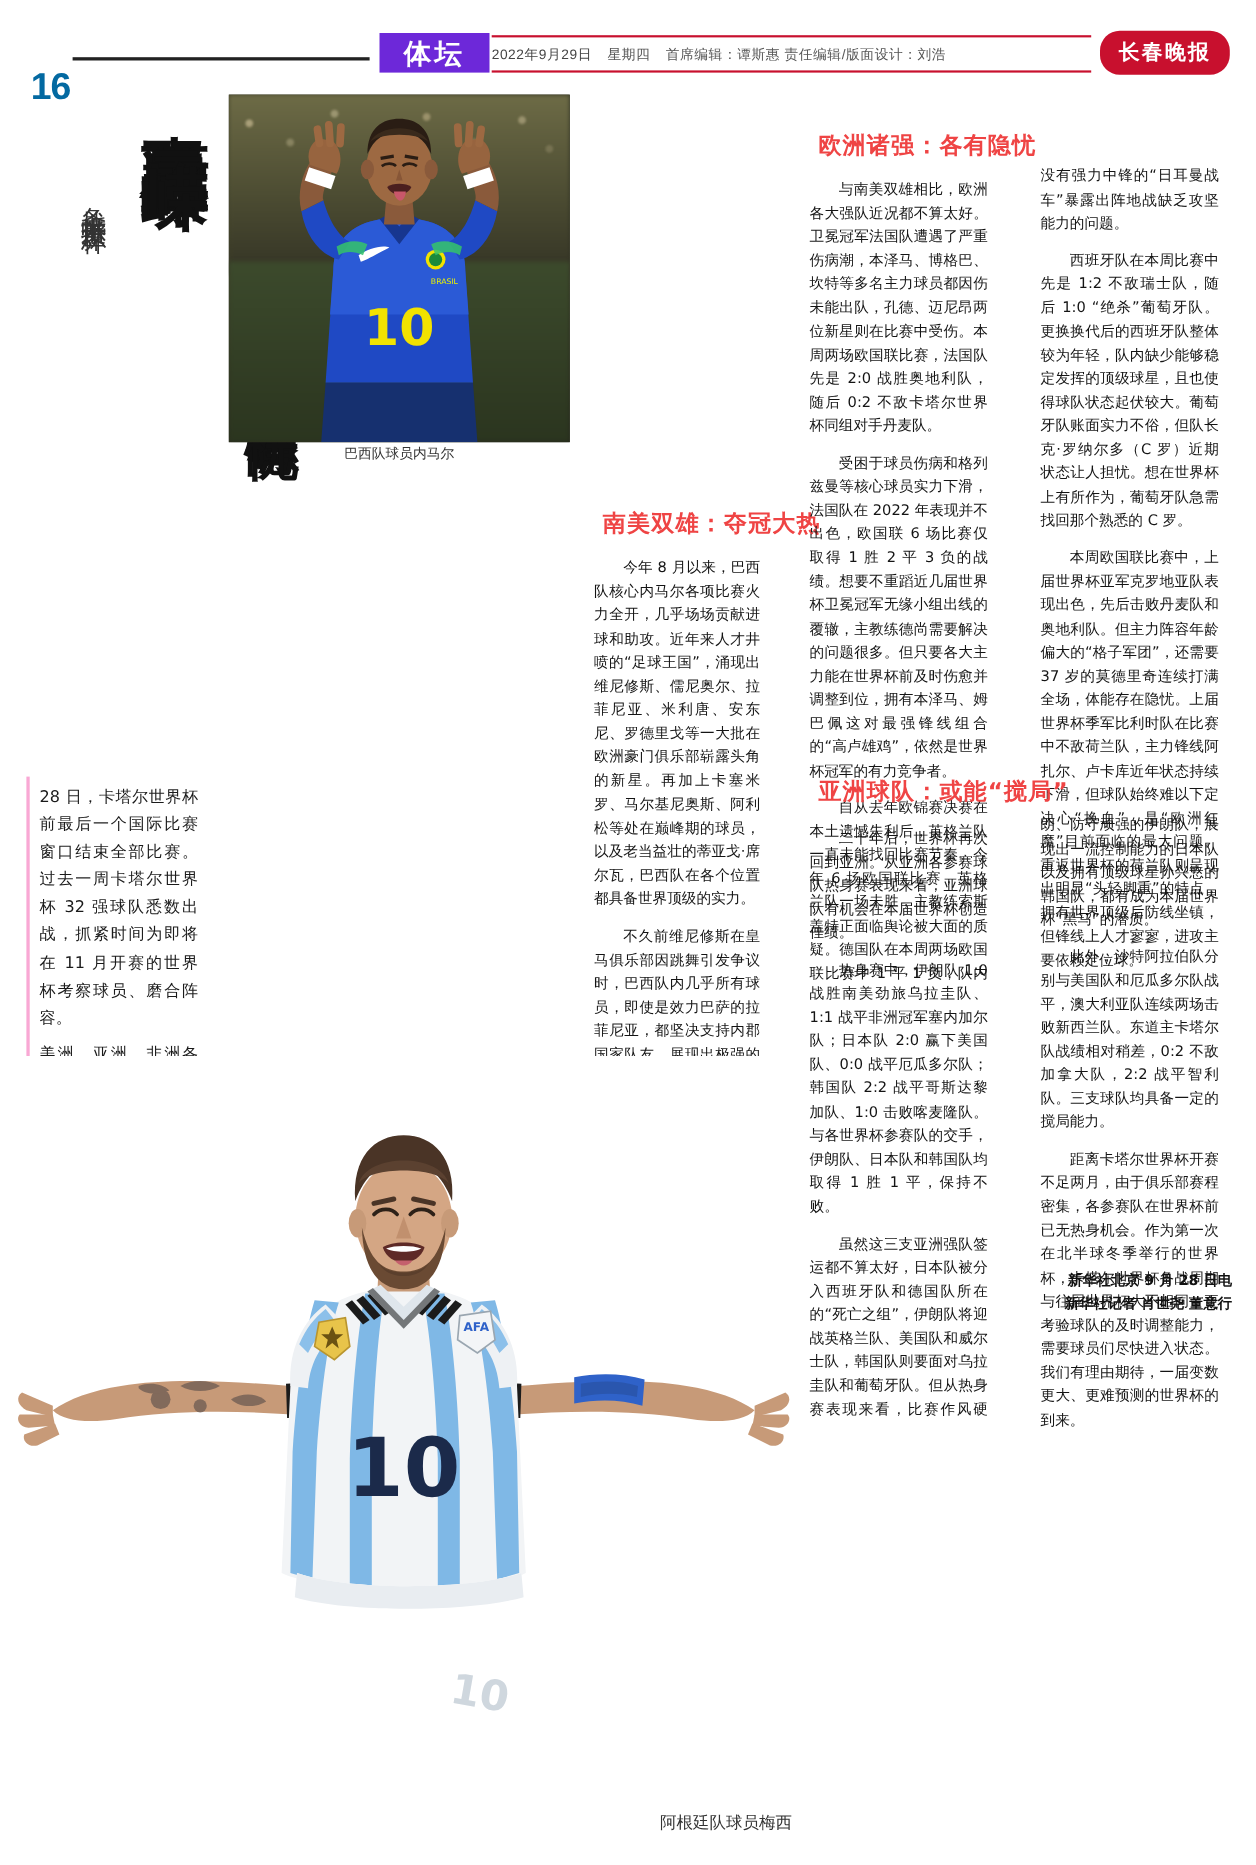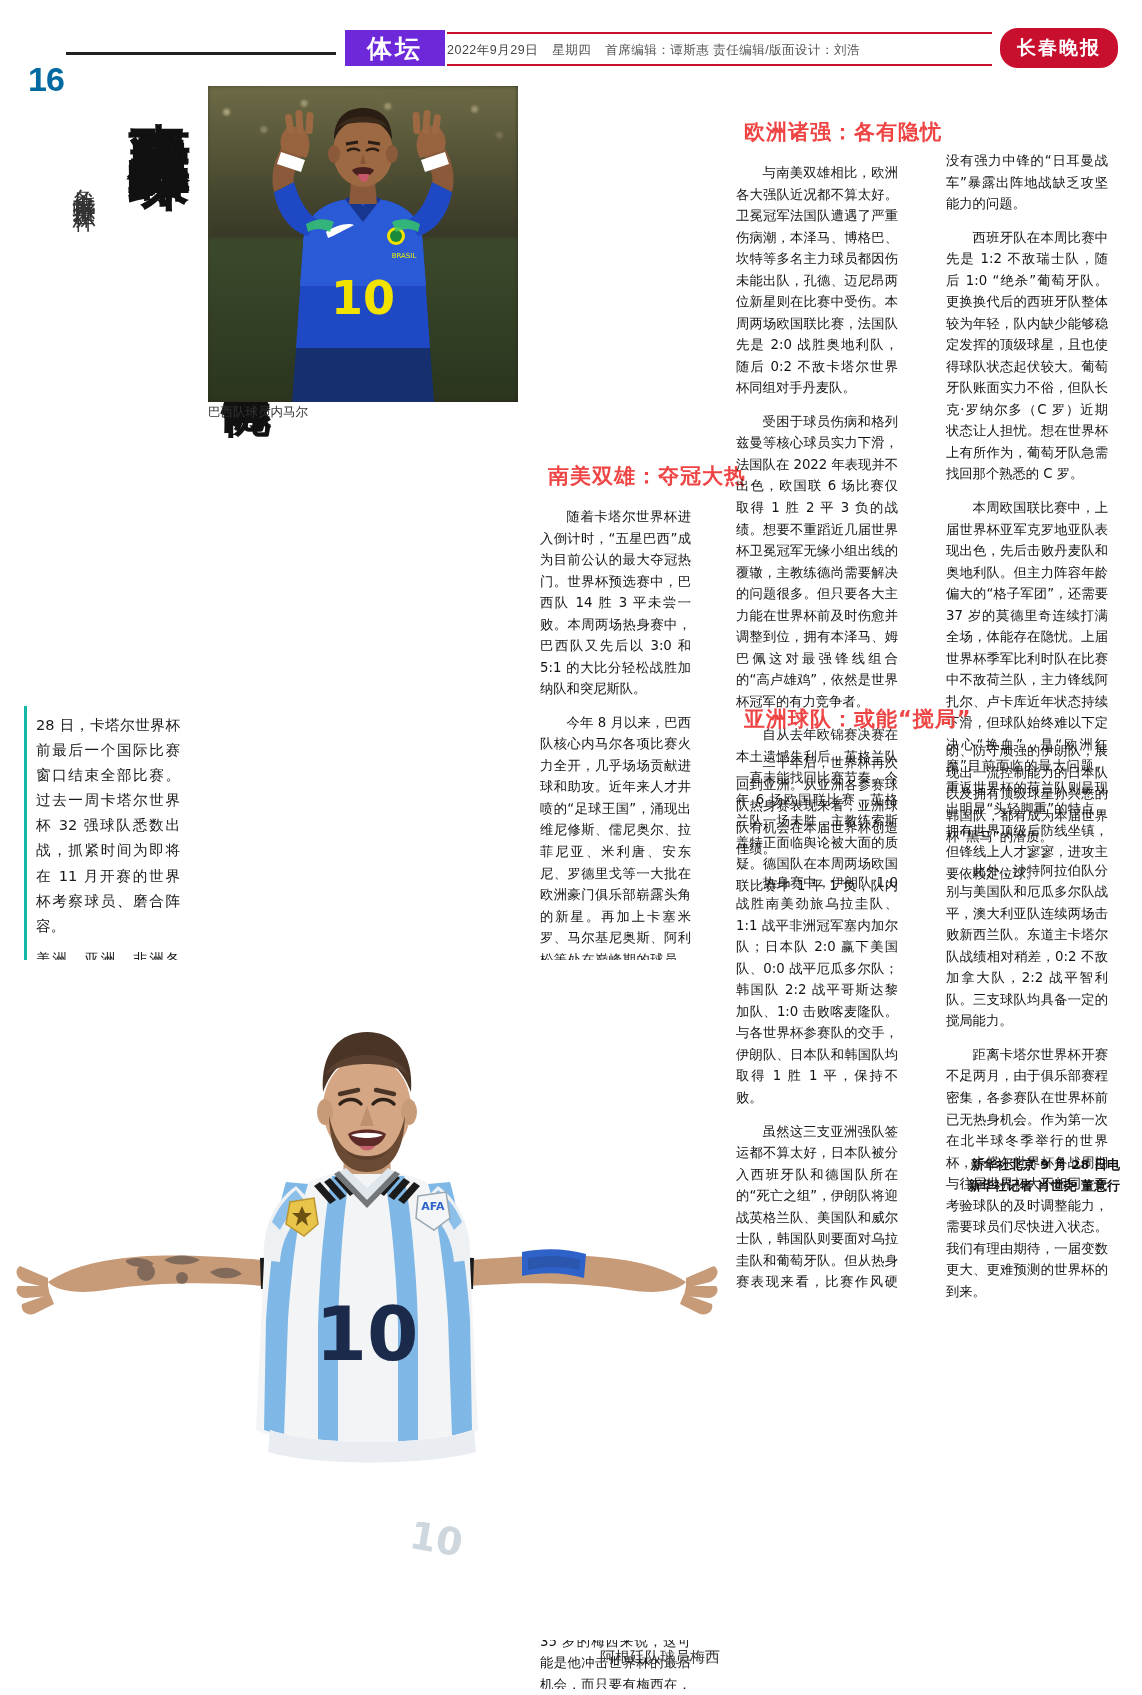--- a/index.html
+++ b/index.html
@@ -79,36 +79,36 @@
   .headline-main2 {
     writing-mode:vertical-rl; text-orientation:upright;
     font-size:48px; font-weight:bold; line-height:1.05; letter-spacing:3px; color:#111;
     font-family:"DejaVu Sans", sans-serif;
     white-space:nowrap;
   }
 
   
   .lead {
     position:absolute; left:24px; top:706px; width:160px; height:470px;
-    border-left:3px solid #14b8a6;
+    border-left:3px solid #f9a8d4;
     padding:6px 4px 6px 9px;
     font-size:14.6px; line-height:1.72; color:#1a1a1a;
     text-align:justify;
     font-family:"DejaVu Sans", sans-serif;
   }
   .lead p { margin:0 0 8px 0; text-indent:0; }
 
   
   .photo-neymar {
     position:absolute; left:208px; top:86px; width:310px; height:316px;
     overflow:hidden; background:#2a2b1f;
   }
   .cap-neymar {
     position:absolute; left:208px; top:404px; width:310px;
-    font-size:12.5px; color:#333; text-align:left;
+    font-size:12.5px; color:#333; text-align:center;
     font-family:"DejaVu Sans", sans-serif;
   }
 
   
   .nm-bg { position:absolute; inset:0;
     background:
       radial-gradient(circle at 30% 20%, #5b5b3a 0%, #3a3b26 45%, #23241a 100%);
   }
   .nm-bg:before{
     content:""; position:absolute; left:0; top:0; width:100%; height:52%;
@@ -281,21 +281,20 @@
       <path d="M98 138 C108 132 118 132 126 136 L122 146 C114 142 106 142 100 146 Z" fill="#35c46a" opacity="0.85"></path>
       <path d="M212 138 C202 132 192 132 184 136 L188 146 C196 142 204 142 210 146 Z" fill="#35c46a" opacity="0.85"></path>
 
       <path d="M88 262 L222 262 L226 316 L84 316 Z" fill="#16306f"></path>
     </svg>
   </div>
   <div class="cap-neymar">巴西队球员内马尔</div>
 
   <div class="colhead c1-head">南美双雄：夺冠大热</div>
   <div class="bodytext c1-body">
-    <p>随着卡塔尔世界杯进入倒计时，“五星巴西”成为目前公认的最大夺冠热门。世界杯预选赛中，巴西队 14 胜 3 平未尝一败。本周两场热身赛中，巴西队又先后以 3:0 和 5:1 的大比分轻松战胜加纳队和突尼斯队。</p>
     <p>今年 8 月以来，巴西队核心内马尔各项比赛火力全开，几乎场场贡献进球和助攻。近年来人才井喷的“足球王国”，涌现出维尼修斯、儒尼奥尔、拉菲尼亚、米利唐、安东尼、罗德里戈等一大批在欧洲豪门俱乐部崭露头角的新星。再加上卡塞米罗、马尔基尼奥斯、阿利松等处在巅峰期的球员，以及老当益壮的蒂亚戈·席尔瓦，巴西队在各个位置都具备世界顶级的实力。</p>
     <p>不久前维尼修斯在皇马俱乐部因跳舞引发争议时，巴西队内几乎所有球员，即使是效力巴萨的拉菲尼亚，都坚决支持内郡国家队友。展现出极强的团队凝聚力。这支团结、年龄结构合理、整体实力突出的巴西队，有很大机会在时隔 20 年后，在亚洲再次捧起大力神杯。</p>
     <p>虽然整体实力稍逊于巴西队，阿根廷队的最大倚仗，则是状态神勇的梅西。主教练斯洛卡尼坚决围绕梅西制定战术，中场安排德保罗、帕雷德斯等球员积极拼抢，给梅西创造出最大的自由发挥空间。去年美洲杯率队夺冠后，打破心魔的梅西在国家队踢得越发自如。</p>
     <p>本周热身赛中，阿根廷队以两个 3:0 击败洪都拉斯队和牙买加队，梅西打进 4 球。对于已年满 35 岁的梅西来说，这可能是他冲击世界杯的最后机会，而只要有梅西在，阿根廷队就有无限可能。</p>
   </div>
 
   <div class="colhead c2-head">欧洲诸强：各有隐忧</div>
   <div class="c2-body">
     <div class="bodytext c2-body-inner">
       <p>与南美双雄相比，欧洲各大强队近况都不算太好。卫冕冠军法国队遭遇了严重伤病潮，本泽马、博格巴、坎特等多名主力球员都因伤未能出队，孔德、迈尼昂两位新星则在比赛中受伤。本周两场欧国联比赛，法国队先是 2:0 战胜奥地利队，随后 0:2 不敌卡塔尔世界杯同组对手丹麦队。</p>

